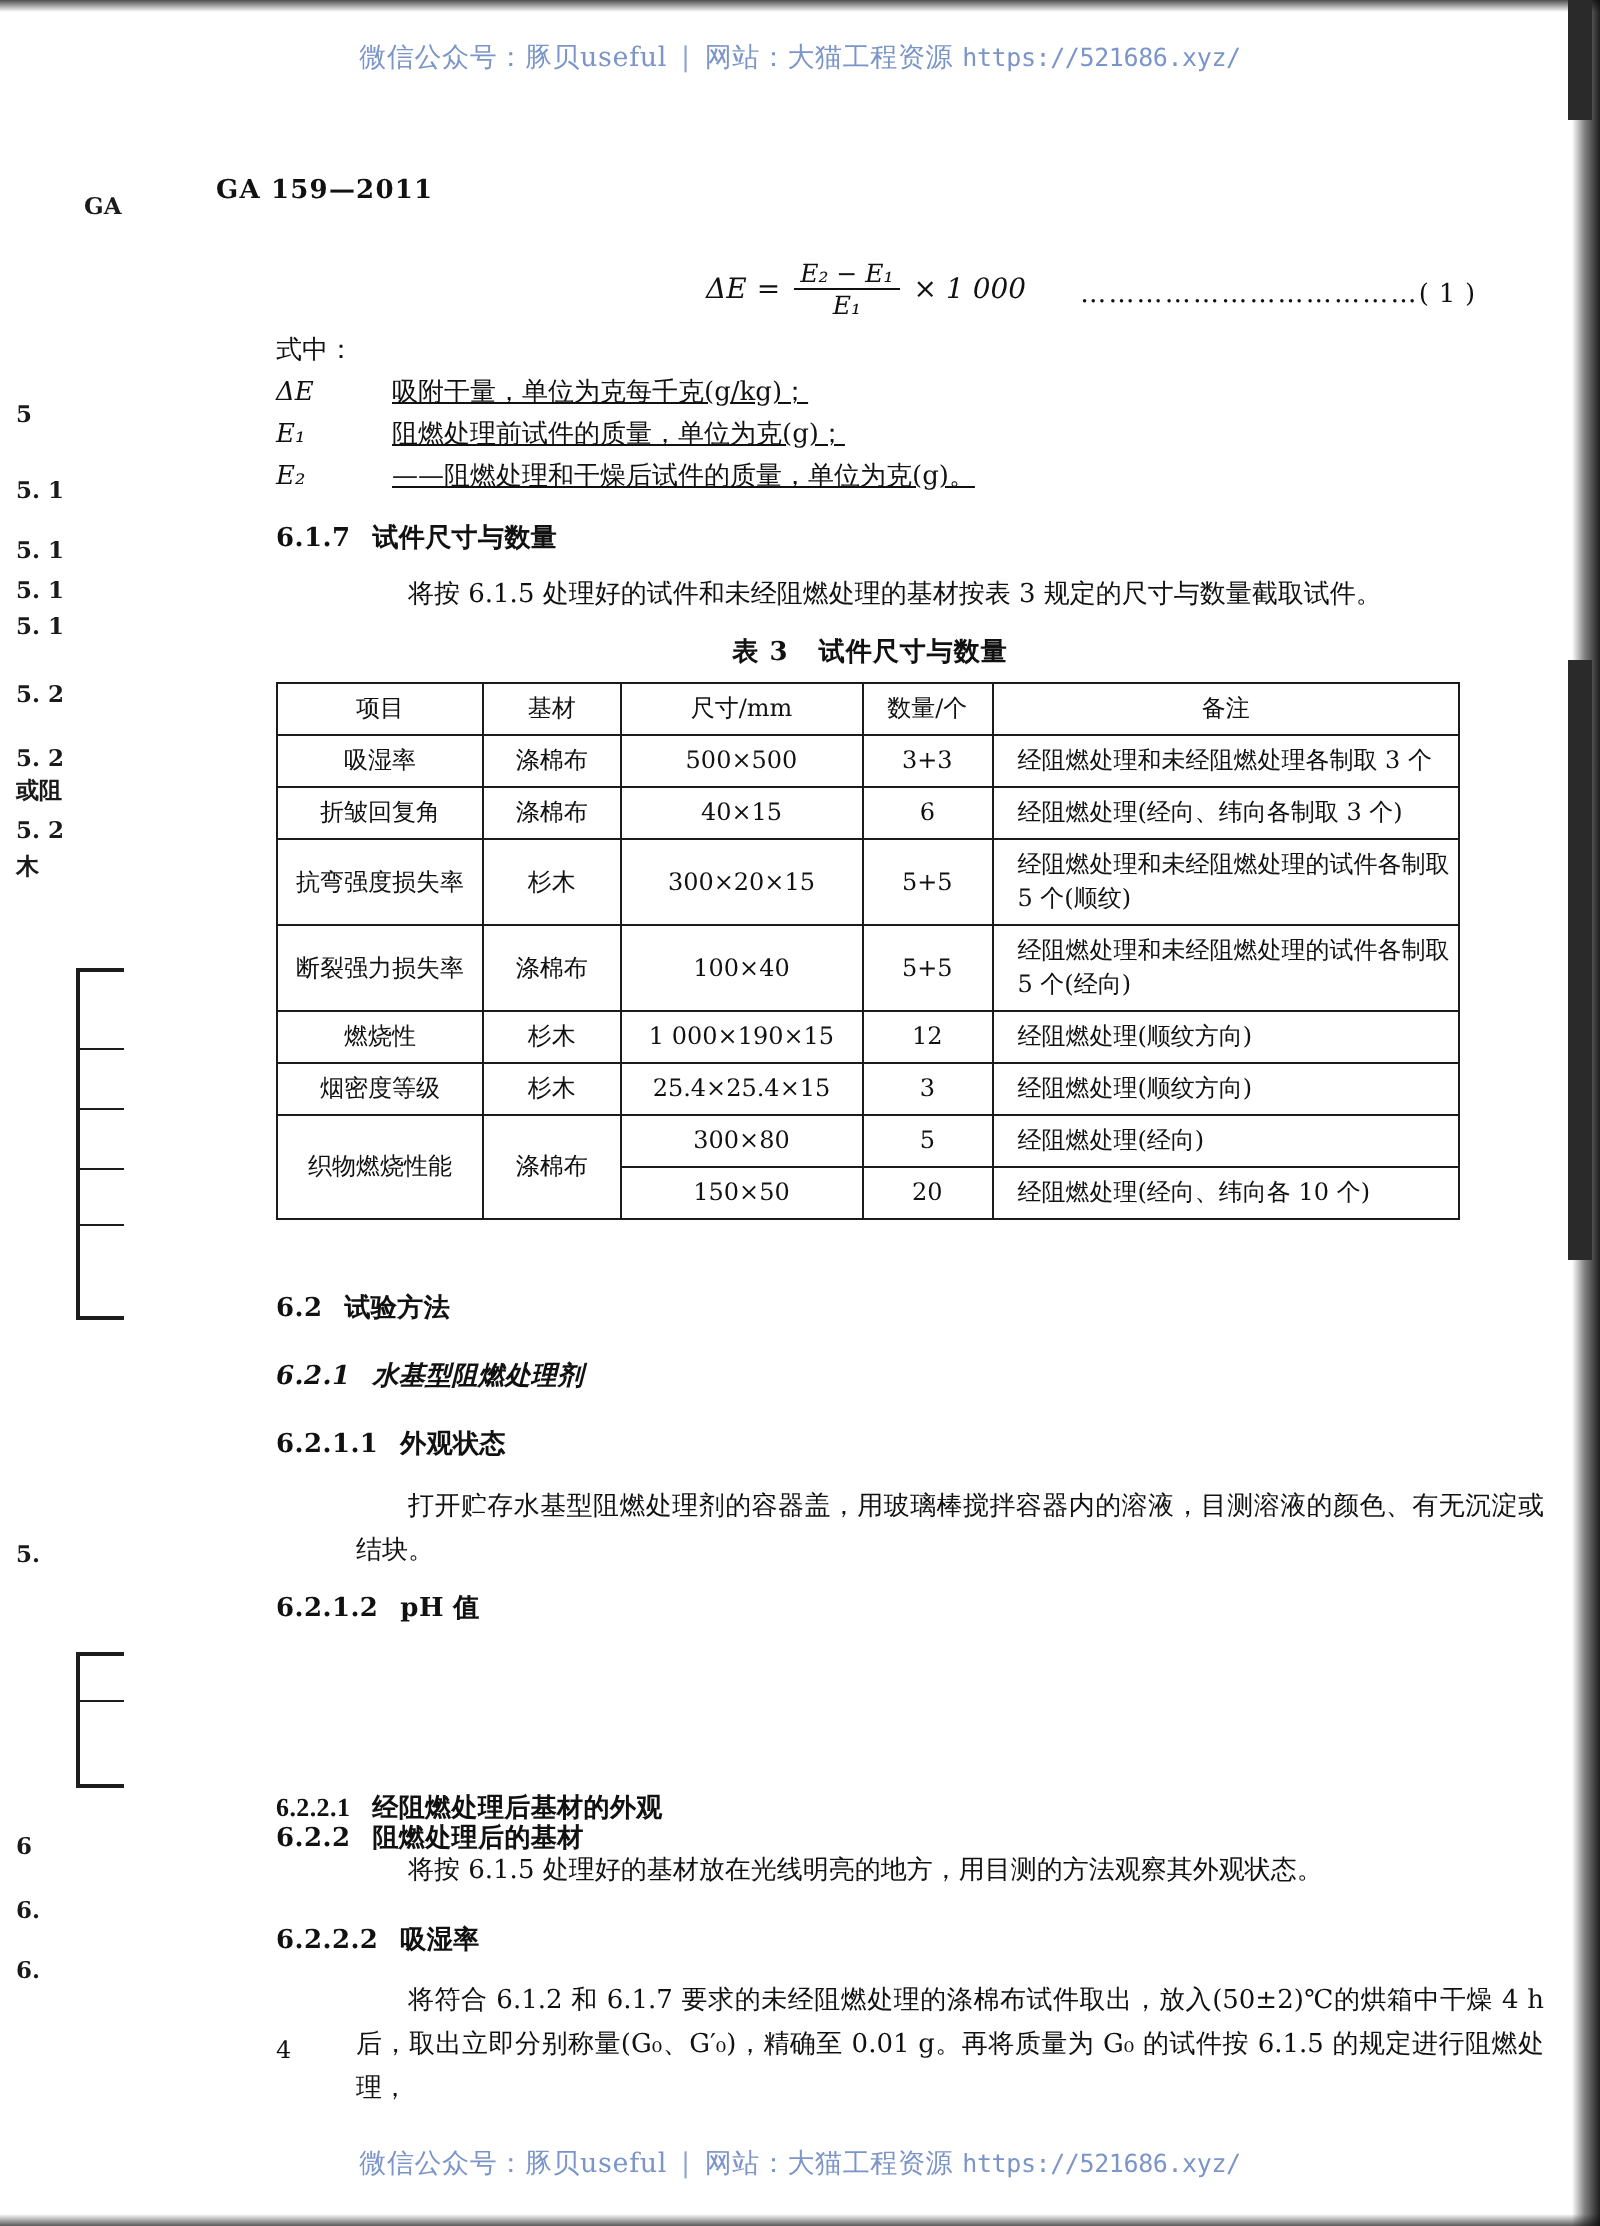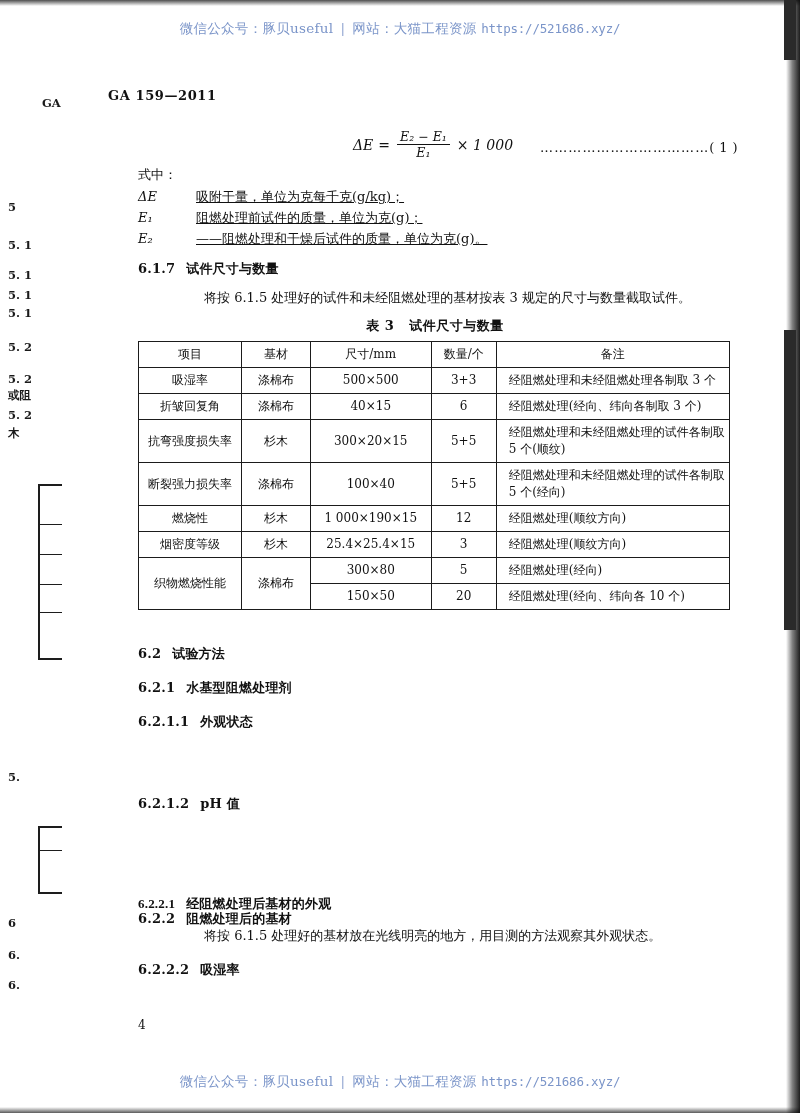--- a/index.html
+++ b/index.html
@@ -412,40 +412,42 @@
           <td class="note">经阻燃处理(经向、纬向各 10 个)</td>
         </tr>
       </tbody>
     </table>
   </div>
 
   <div class="h3" style="top:645px;">
     <span class="num">6.2</span><span>试验方法</span>
   </div>
 
-  <div class="h3" style="top:679px;">
+  <div class="h3" style="top:679px;font-style:italic;">
     <span class="num">6.2.1</span><span>水基型阻燃处理剂</span>
   </div>
 
   <div class="h3" style="top:713px;">
     <span class="num">6.2.1.1</span><span>外观状态</span>
   </div>
+  <div class="para indent" style="top:743px;">打开贮存水基型阻燃处理剂的容器盖，用玻璃棒搅拌容器内的溶液，目测溶液的颜色、有无沉淀或结块。</div>
 
   <div class="h3" style="top:795px;">
     <span class="num">6.2.1.2</span><span>pH 值</span>
   </div>
 
   <div class="h3" style="top:910px;">
     <span class="num">6.2.2</span><span>阻燃处理后的基材</span>
   </div>
 
   <div class="h3" style="top:895px;font-family:Liberation Serif, serif;">
     <span class="num">6.2.2.1</span><span>经阻燃处理后基材的外观</span>
   </div>
   <div class="para indent" style="top:925px;">将按 6.1.5 处理好的基材放在光线明亮的地方，用目测的方法观察其外观状态。</div>
 
   <div class="h3" style="top:961px;">
     <span class="num">6.2.2.2</span><span>吸湿率</span>
   </div>
+  <div class="para indent" style="top:990px;">将符合 6.1.2 和 6.1.7 要求的未经阻燃处理的涤棉布试件取出，放入(50±2)℃的烘箱中干燥 4 h 后，取出立即分别称量(G₀、G′₀)，精确至 0.01 g。再将质量为 G₀ 的试件按 6.1.5 的规定进行阻燃处理，</div>
 
   <div class="page-num">4</div>
 
 </div>
 
 </body></html>

